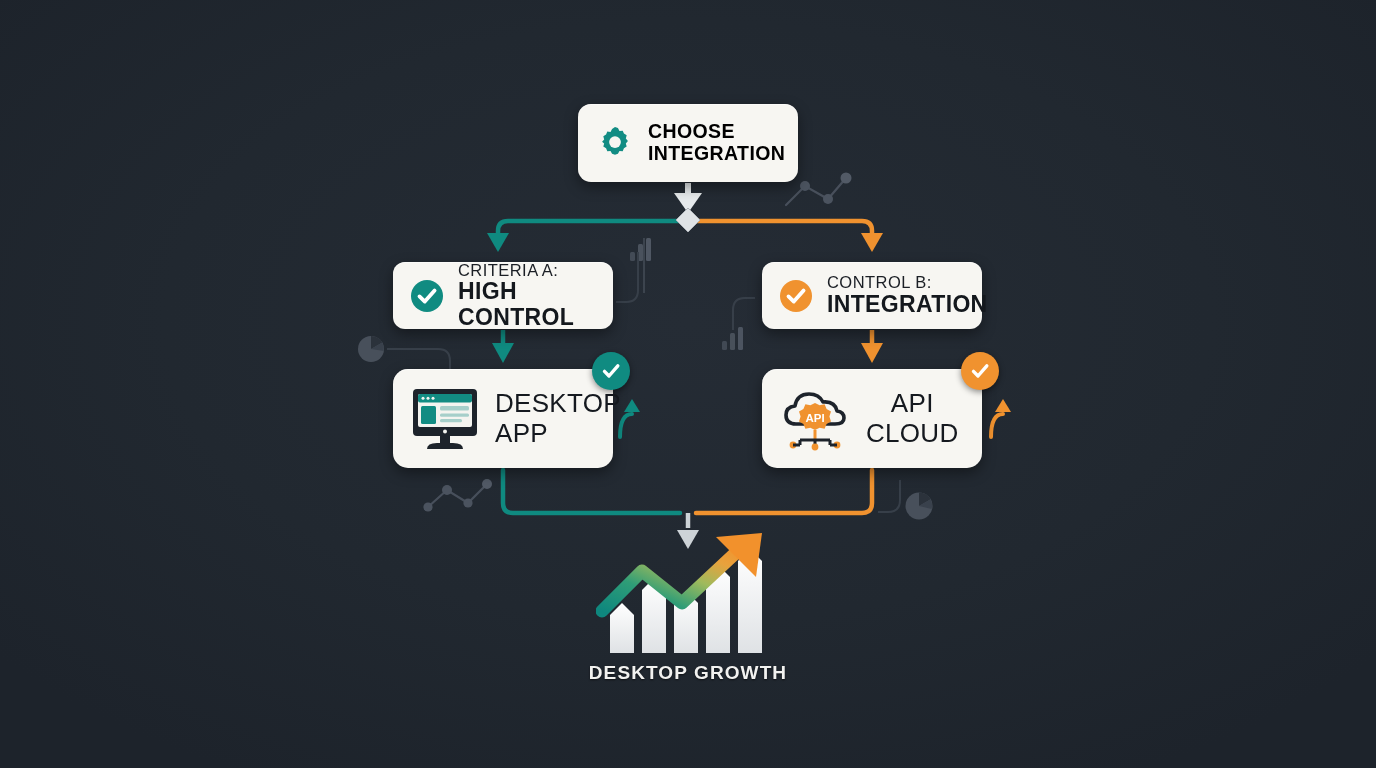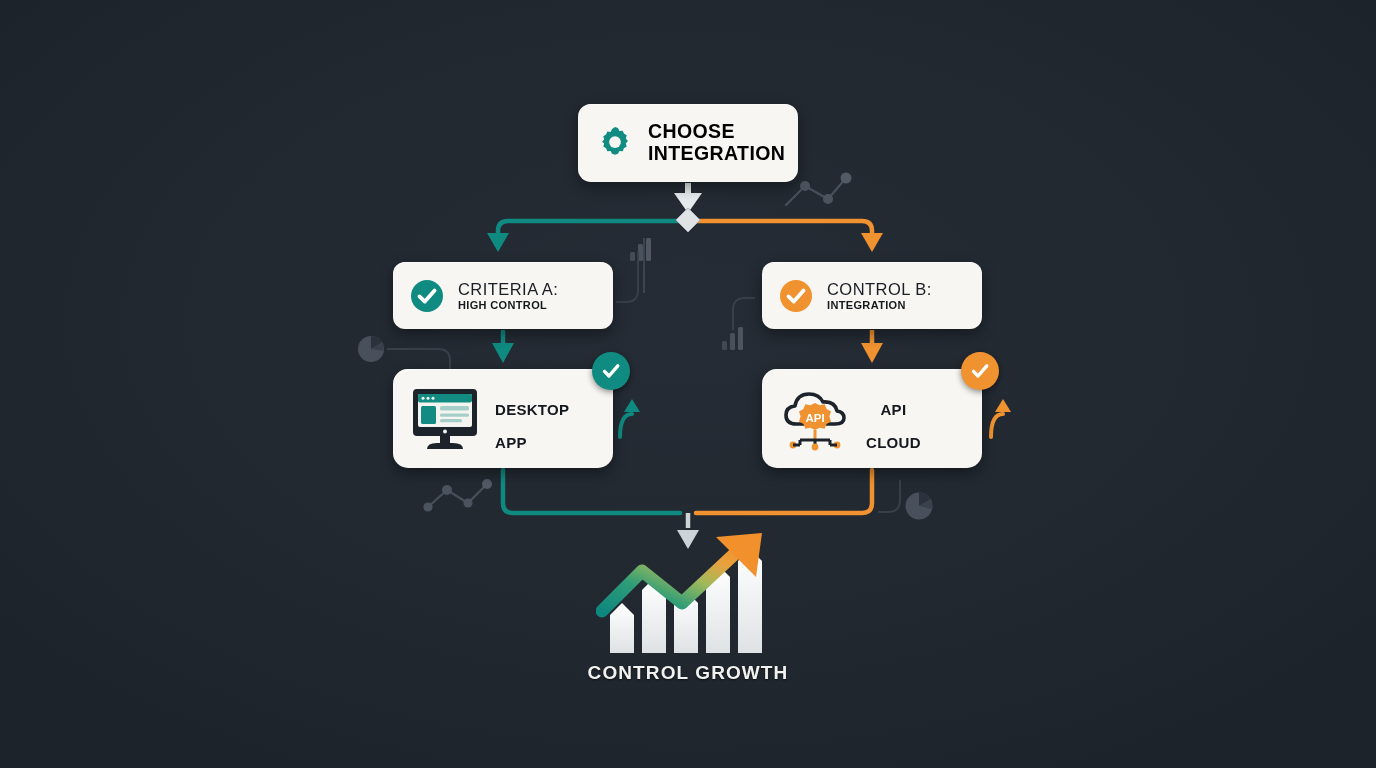--- a/index.html
+++ b/index.html
@@ -42,31 +42,31 @@
   }
 
   
   .card-criteria {
     top: 262px; width: 220px; height: 67px;
     padding: 0 14px 0 16px; gap: 13px; border-radius: 12px;
   }
   #card-criteria-a { left: 393px; }
   #card-criteria-b { left: 762px; }
   .card-criteria .l1 { font-size: 16.5px; letter-spacing: .45px; font-weight: normal; }
-  .card-criteria .l2 { font-size: 11px; letter-spacing: .35px; }
+  .card-criteria .l2 { font-size: 23px; letter-spacing: .35px; }
 
   
   .card-outcome {
     top: 369px; width: 220px; height: 99px;
     padding: 0 14px 0 16px; gap: 14px; border-radius: 15px;
   }
   #card-desktop { left: 393px; }
   #card-api { left: 762px; text-align: center; }
   .card-outcome .l1, .card-outcome .l2 {
-    font-size: 15px; font-weight: bold; letter-spacing: .3px; color: #15191f; margin-top: 16px;
+    font-size: 26px; font-weight: normal; letter-spacing: .3px; color: #15191f;
   }
 
   
   .badge-check {
     position: absolute; top: -17px; right: -17px;
     width: 38px; height: 38px; border-radius: 50%;
     display: flex; align-items: center; justify-content: center;
     box-shadow: 0 2px 6px rgba(0,0,0,.45);
   }
 
@@ -316,15 +316,15 @@
         <path d="M82 96 Q90 88 98 96 L98 76 L82 76 Z" fill="#212830" opacity="0"></path>
       </g>
 
       <g>
         <path d="M6 78 L46 38 L86 70 L146 14" stroke="url(#grad-growth)" stroke-width="13" fill="none" stroke-linejoin="round" stroke-linecap="round"></path>
         <path d="M120 4 L166 0 L160 44 Z" fill="#f2912c"></path>
       </g>
     </svg>
   </div>
 
-  <div id="growth-label">CONTROL GROWTH</div>
+  <div id="growth-label">DESKTOP GROWTH</div>
 
 </div>
 
 </body></html>

